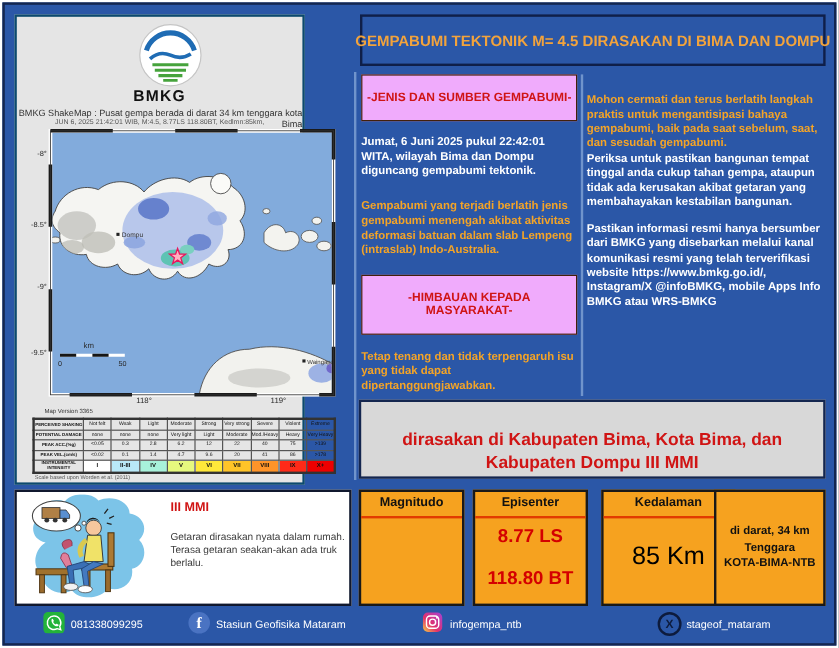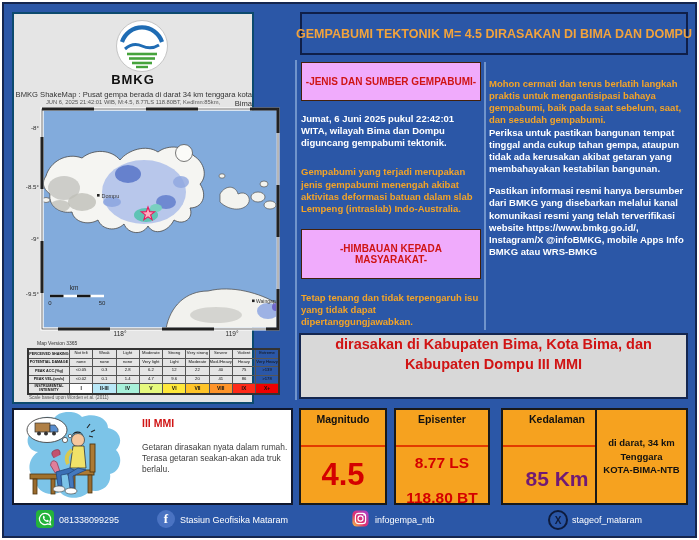--- a/index.html
+++ b/index.html
@@ -26,33 +26,33 @@
   .vline{position:absolute;width:2px;background:rgba(170,198,235,.55);}
   .col-left{position:absolute;left:301px;top:62px;width:180px;}
   .col-right{position:absolute;left:489px;top:66px;width:199px;}
   .banner{background:#f0abfc;border:1px solid #43200a;color:#cf1515;font-weight:bold;font-size:10px;text-align:center;padding:13px 1px;}
   .txt{font-weight:bold;font-size:9.5px;line-height:1.28;margin:0;}
   .w{color:#ffffff;} .o{color:#f4a427;}
   .col-left .p1{margin-top:12px;} .col-left .p2{margin-top:17px;}
   .col-left .banner2{margin-top:14px;} .col-left .p3{margin-top:13px;}
   .col-right .p2{margin-top:12px;} .col-right .p3{margin-top:10px;}
   
-  .felt-box{position:absolute;left:299px;top:333px;width:389px;height:66px;background:#d8d8d8;border:2px solid #14264f;box-sizing:border-box;display:flex;align-items:flex-start;justify-content:center;}
+  .felt-box{position:absolute;left:299px;top:333px;width:389px;height:66px;background:#d8d8d8;border:2px solid #14264f;box-sizing:border-box;display:flex;align-items:flex-end;justify-content:center;}
   .felt-text{color:#d01414;font-weight:bold;font-size:14.5px;text-align:center;line-height:1.35;width:340px;}
   
   .mmi-panel{position:absolute;left:12px;top:408px;width:281px;height:97px;background:#ffffff;border:2px solid #10182e;box-sizing:border-box;}
   .mmi-title{position:absolute;left:128px;top:7px;color:#d01414;font-weight:bold;font-size:10.5px;}
   .mmi-desc{position:absolute;left:128px;top:32px;width:147px;color:#3c3c3c;font-size:8.4px;line-height:1.3;}
   .stat{position:absolute;top:408px;height:97px;background:#f6a21f;border:2px solid #191919;box-sizing:border-box;text-align:center;}
-  .stat-label{font-weight:bold;font-size:10.5px;color:#111;padding-top:3px;padding-bottom:20px;border-bottom:2px solid #e23b00;}
+  .stat-label{font-weight:bold;font-size:10.5px;color:#111;padding-top:3px;padding-bottom:5px;border-bottom:2px solid #e23b00;}
   .stat1{left:299px;width:88px;} .stat2{left:394px;width:96px;} .stat3{left:501px;width:112px;} .stat4{left:595px;width:93px;display:flex;flex-direction:column;align-items:center;justify-content:center;}
   .v-mag{color:#d40000;font-weight:bold;font-size:31px;margin-top:10px;}
   .v-epi1{color:#d40000;font-weight:bold;font-size:15.5px;margin-top:7px;}
   .v-epi2{color:#d40000;font-weight:bold;font-size:15.5px;margin-top:17px;}
-  .v-dep{color:#701a75;font-weight:bold;font-size:21px;margin-top:20px;}
+  .v-dep{color:#000000;font-weight:normal;font-size:21px;margin-top:20px;}
   .loc-line{color:#111;font-weight:bold;font-size:9.5px;line-height:1.45;text-align:center;}
   
   .f-label{position:absolute;top:515px;color:#ffffff;font-weight:normal;font-size:9px;white-space:nowrap;}
   .f-icon{position:absolute;top:510px;}
   .fb-circle{width:18px;height:18px;border-radius:50%;background:#4a73c2;color:#fff;font-weight:bold;font-size:13px;font-family:"Liberation Serif",serif;display:flex;align-items:center;justify-content:center;}
   .x-circle{width:16px;height:16px;border-radius:50%;border:2px solid #0d1b3d;color:#0d1b3d;font-weight:bold;font-size:10px;display:flex;align-items:center;justify-content:center;}
 </style>
 </head>
 <body>
 
@@ -226,21 +226,21 @@
   <div class="header-box">
     <span class="header-title">GEMPABUMI TEKTONIK M= 4.5 DIRASAKAN DI  BIMA DAN DOMPU</span>
   </div>
 
   <div class="vline" style="left:295px;top:60px;height:340px;"></div>
   <div class="vline" style="left:484px;top:62px;height:268px;"></div>
 
   <div class="col-left">
     <div class="banner">-JENIS DAN SUMBER GEMPABUMI-</div>
     <p class="txt w p1">Jumat, 6 Juni 2025 pukul 22:42:01 WITA, wilayah Bima dan Dompu diguncang gempabumi tektonik.</p>
-    <p class="txt o p2">Gempabumi yang terjadi merupakan jenis gempabumi menengah akibat aktivitas deformasi batuan dalam slab Lempeng (intraslab) Indo-Australia.</p>
+    <p class="txt o p2">Gempabumi yang terjadi berlatih jenis gempabumi menengah akibat aktivitas deformasi batuan dalam slab Lempeng (intraslab) Indo-Australia.</p>
     <div class="banner banner2">-HIMBAUAN KEPADA MASYARAKAT-</div>
     <p class="txt o p3">Tetap tenang dan tidak terpengaruh isu yang tidak dapat dipertanggungjawabkan.</p>
   </div>
 
   <div class="col-right">
     <p class="txt o p2">Mohon cermati dan terus berlatih langkah praktis untuk mengantisipasi bahaya gempabumi, baik pada saat sebelum, saat, dan sesudah gempabumi.</p>
     <p class="txt w p1">Periksa untuk pastikan bangunan tempat tinggal anda cukup tahan gempa, ataupun tidak ada kerusakan akibat getaran yang membahayakan kestabilan bangunan.</p>
     <p class="txt w p3">Pastikan informasi resmi hanya bersumber dari BMKG yang disebarkan melalui kanal komunikasi resmi yang telah terverifikasi website https://www.bmkg.go.id/, Instagram/X @infoBMKG, mobile Apps Info BMKG atau WRS-BMKG</p>
   </div>
 
@@ -284,21 +284,20 @@
         <circle cx="28" cy="21.5" r="2" fill="#333"></circle>
         <circle cx="36" cy="21.5" r="2" fill="#333"></circle>
       </g>
     </svg>
     <div class="mmi-title">III MMI</div>
     <div class="mmi-desc">Getaran dirasakan nyata dalam rumah. Terasa getaran seakan-akan ada truk berlalu.</div>
   </div>
 
   <div class="stat stat1">
     <div class="stat-label">Magnitudo</div>
-    <div class="v-mag">4.5</div>
   </div>
   <div class="stat stat2">
     <div class="stat-label">Episenter</div>
     <div class="v-epi1">8.77 LS</div>
     <div class="v-epi2">118.80 BT</div>
   </div>
   <div class="stat stat3">
     <div class="stat-label">Kedalaman</div>
     <div class="v-dep">85 Km</div>
   </div>

